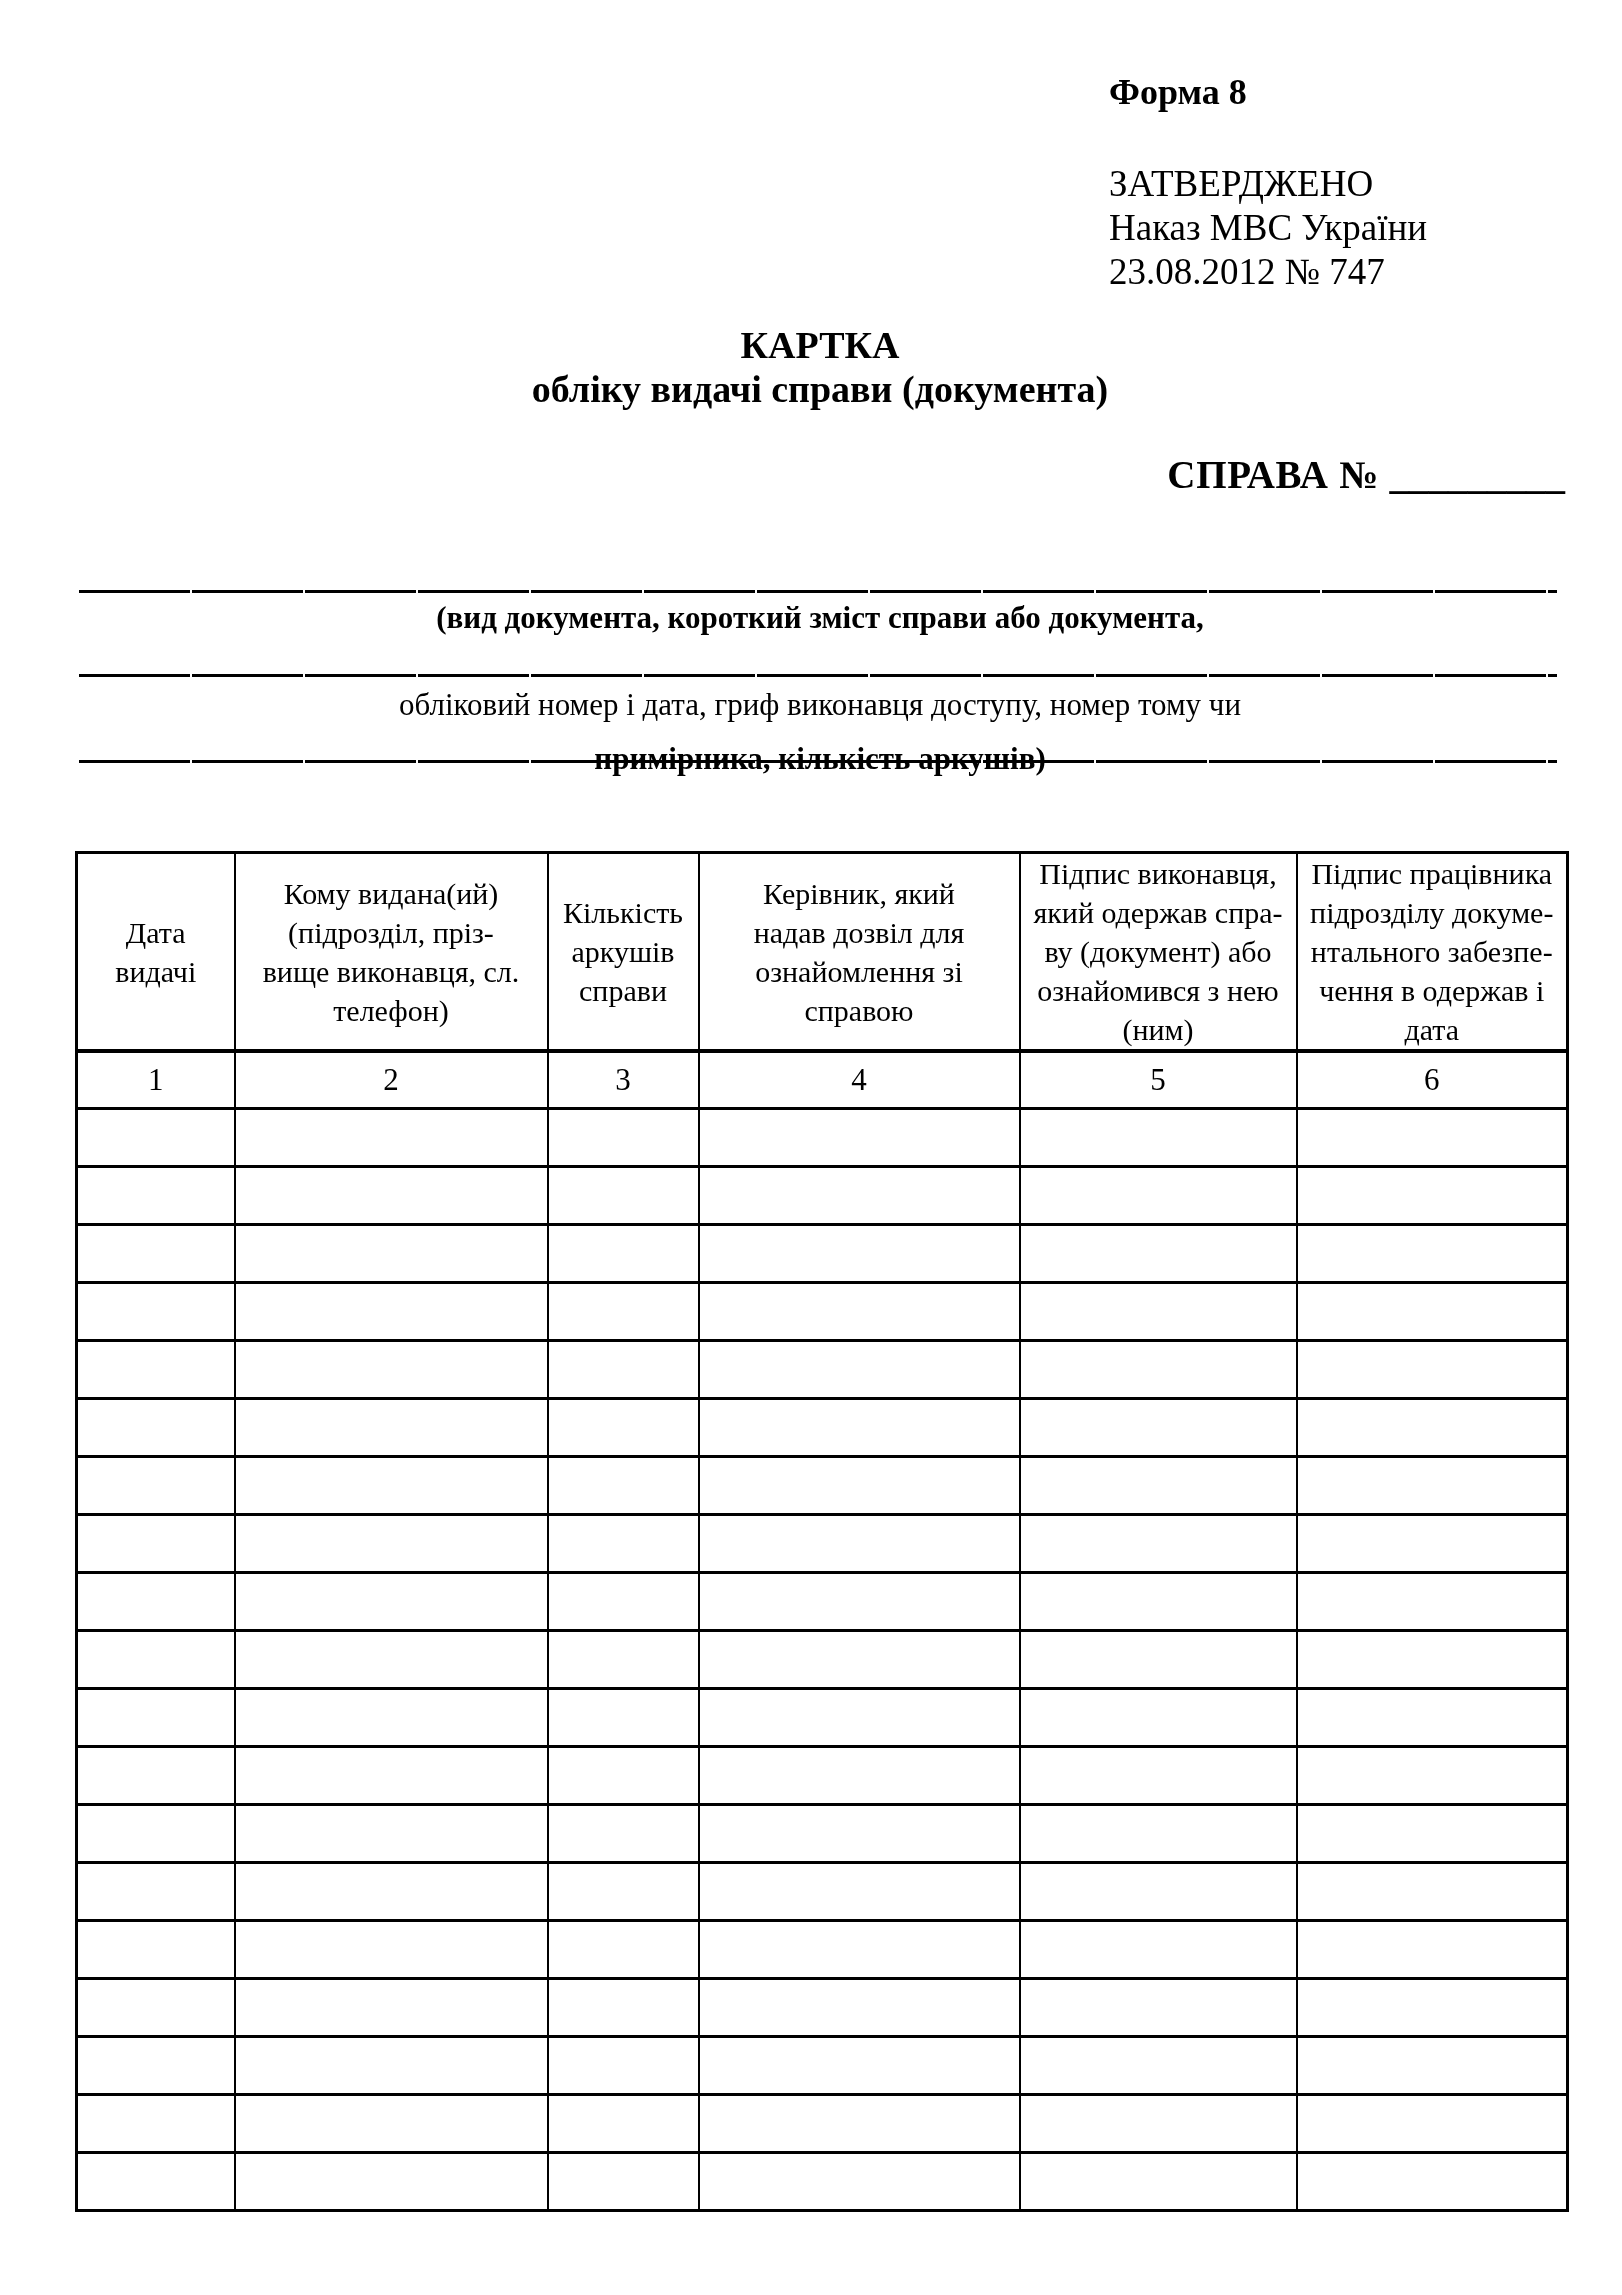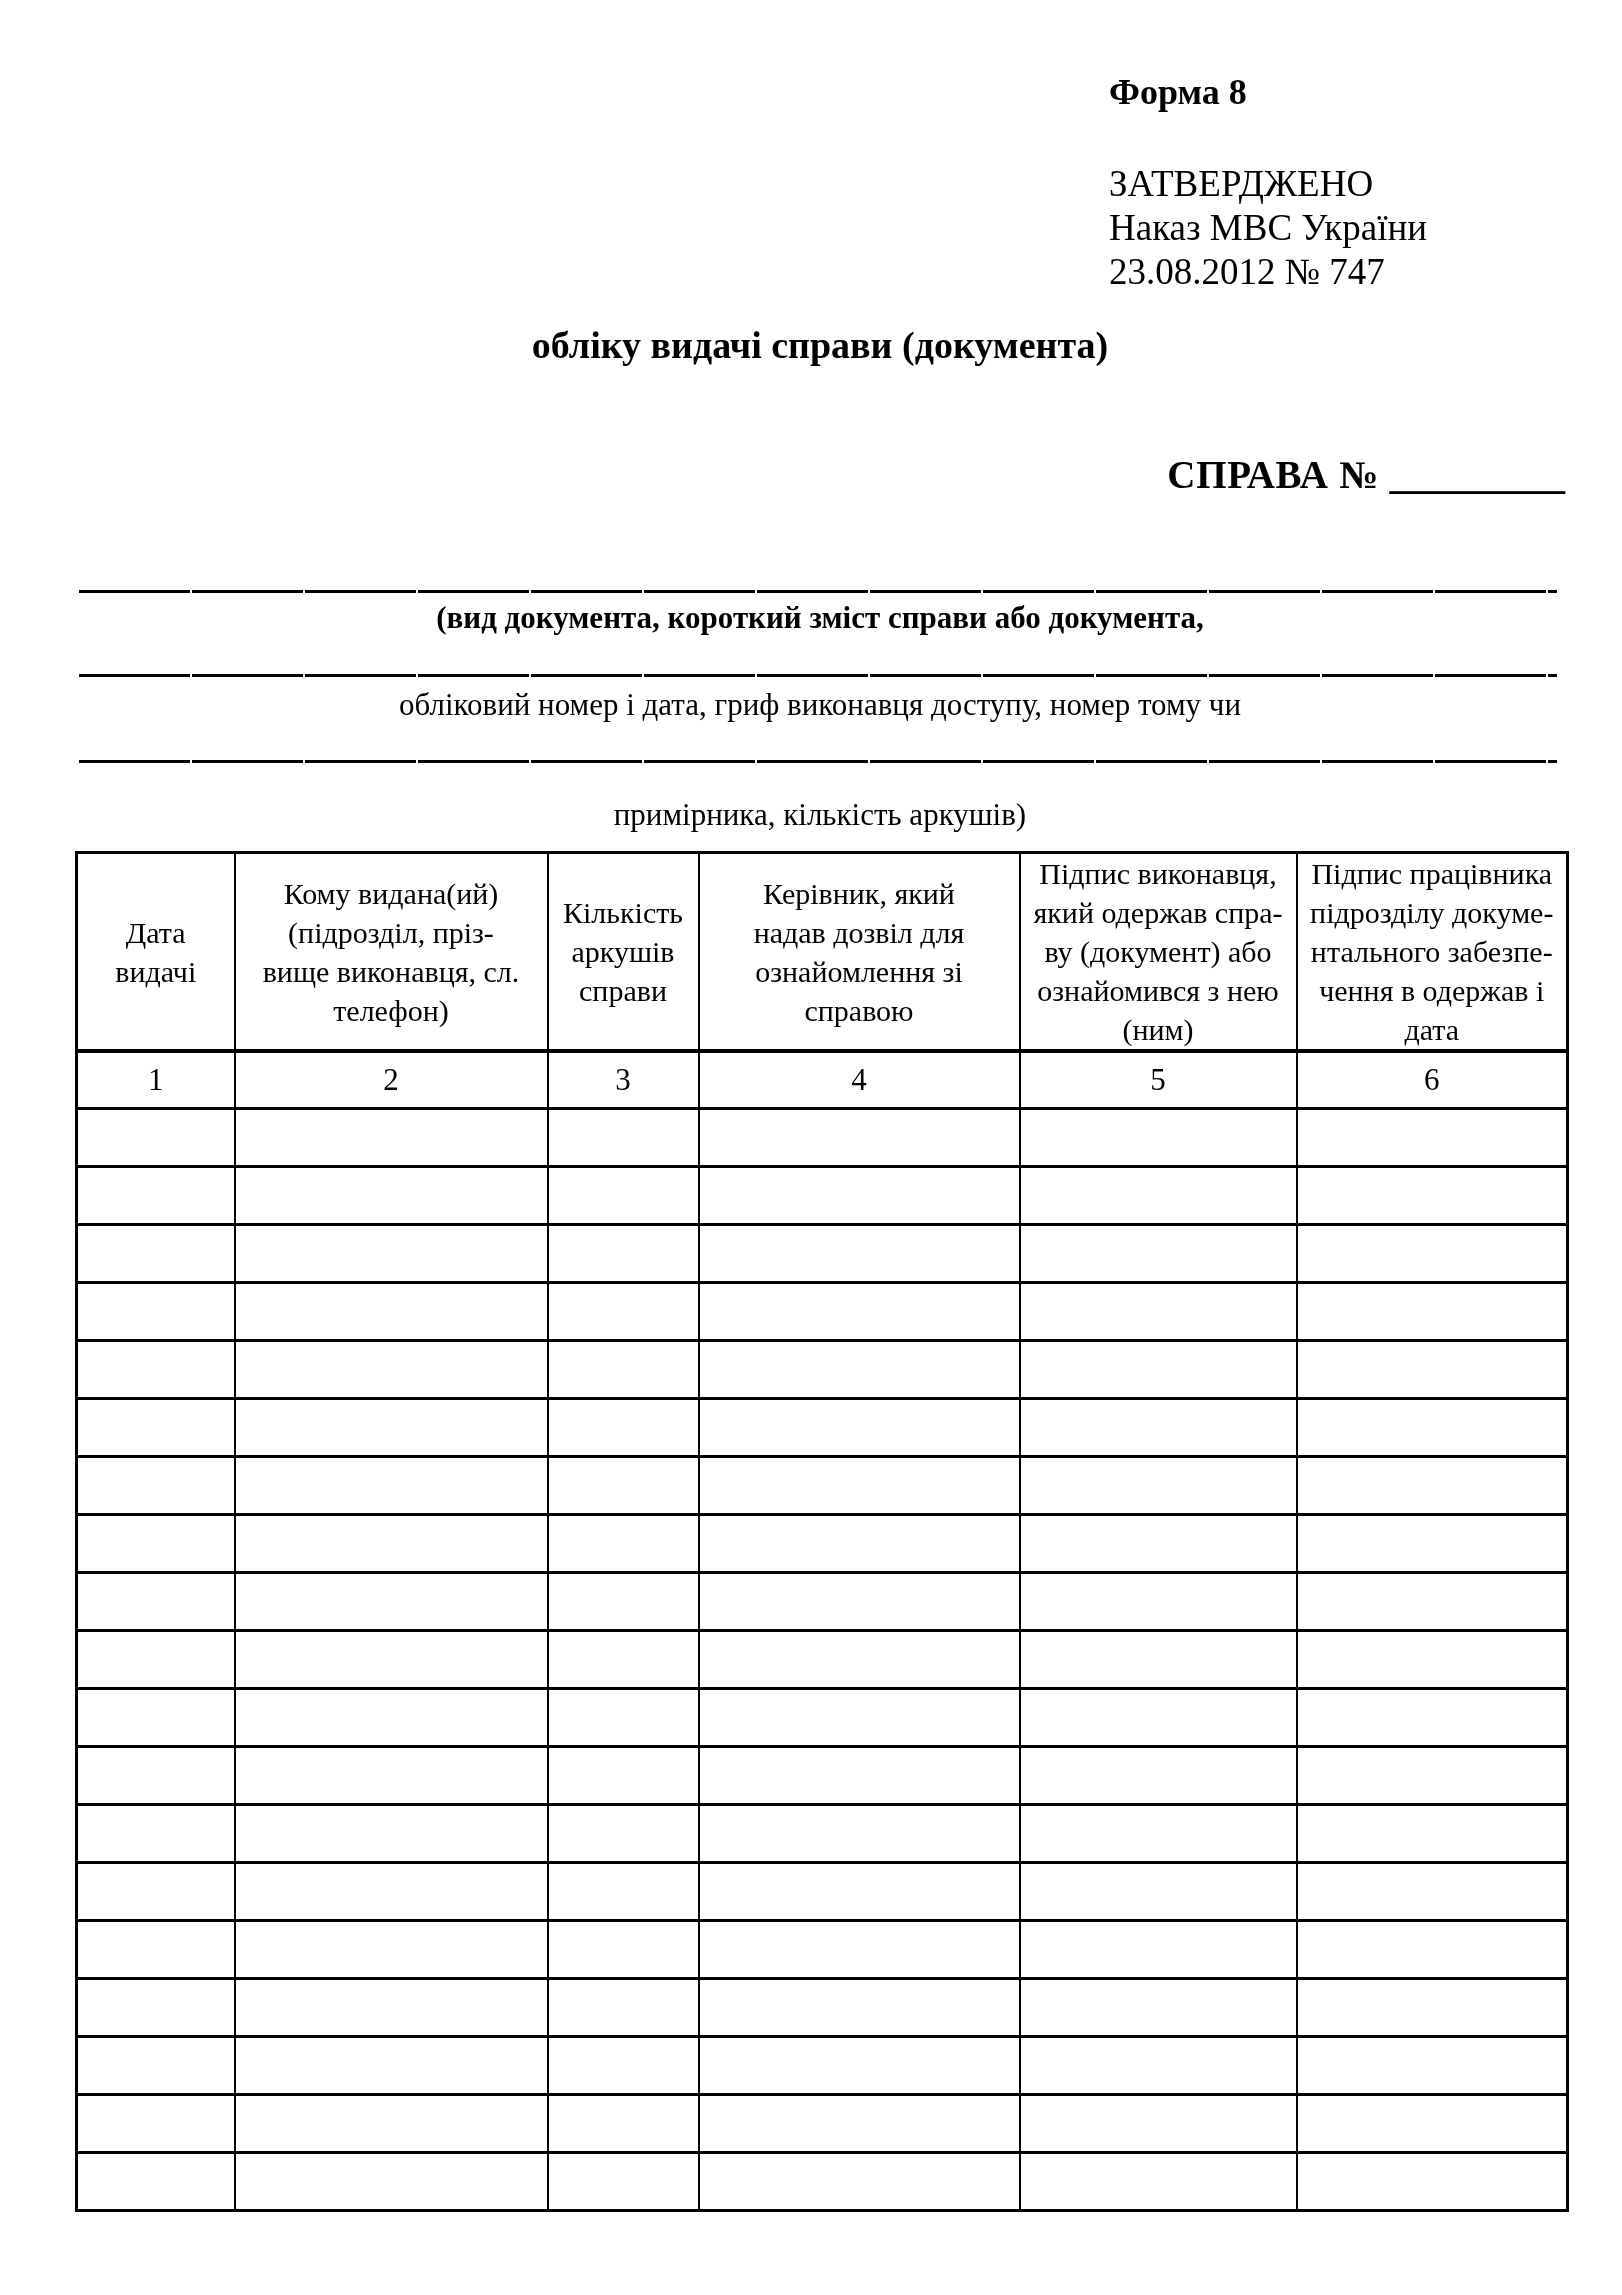--- a/index.html
+++ b/index.html
@@ -42,21 +42,21 @@
   .rule {
     left: 79px; width: 1478px; height: 3.3px;
     background: repeating-linear-gradient(to right, #000 0px, #000 111px, #ffffff 111px, #ffffff 113px);
   }
   .rule1 { top: 590px; }
   .rule2 { top: 674px; }
   .rule3 { top: 760px; }
   .caption { font-size: 31px; line-height: 38px; }
   .caption1 { top: 599px; font-weight: bold; }
   .caption2 { top: 686px; }
-  .caption3 { top: 796px; }
+  .caption3 { top: 740px; font-weight: bold; }
 
   table.issue-table {
     position: absolute;
     left: 75px; top: 851px;
     width: 1490px;
     border-collapse: collapse;
     table-layout: fixed;
   }
   table.issue-table { border: 3.9px solid #000; }
   .col-1 { width: 158px; }
@@ -99,20 +99,21 @@
 
 <div class="abs form-label">Форма 8</div>
 
 <div class="abs approval">
   <div>ЗАТВЕРДЖЕНО</div>
   <div>Наказ МВС України</div>
   <div>23.08.2012 № 747</div>
 </div>
 
 <div class="abs content-centered doc-title">
+  <div>КАРТКА</div>
   <div>обліку видачі справи (документа)</div>
 </div>
 
 <div class="abs content-centered case-line">
   <span>СПРАВА №</span>
   <span> </span>
   <span class="blank">_________</span>
 </div>
 
 <div class="abs rule rule1"></div>

